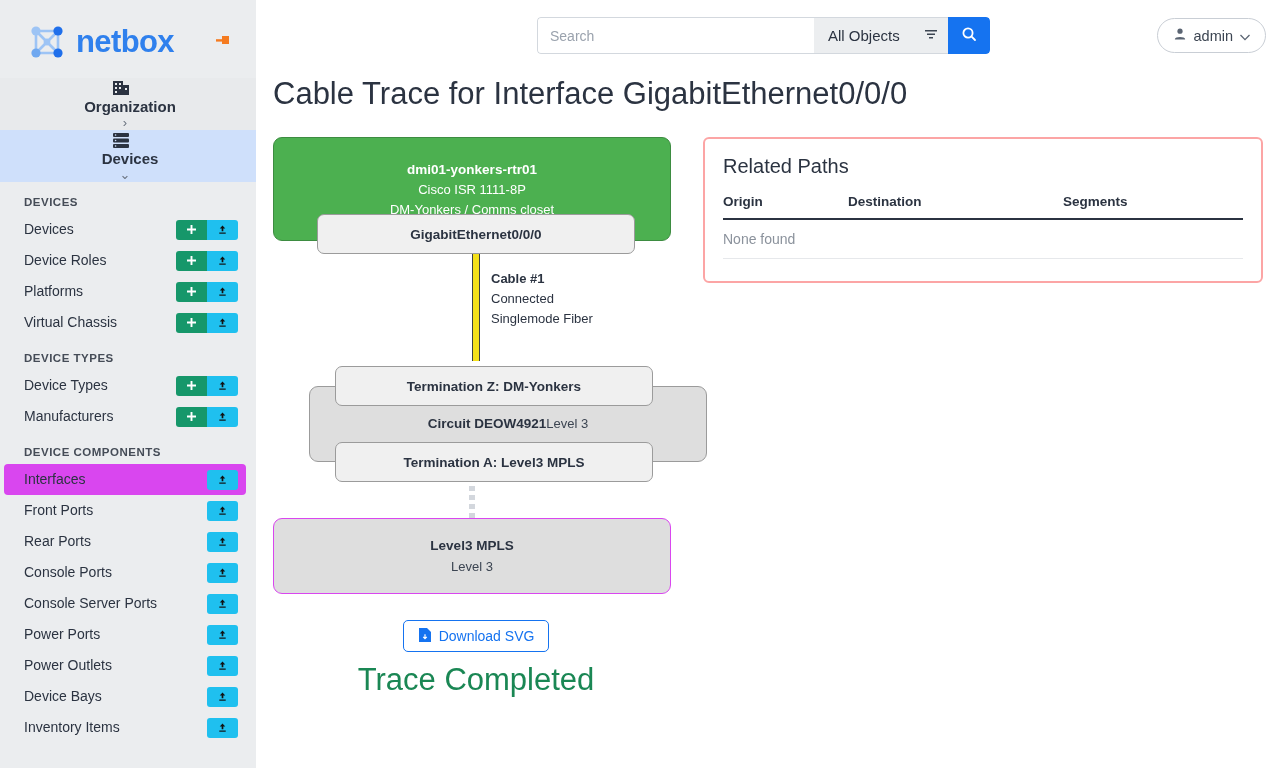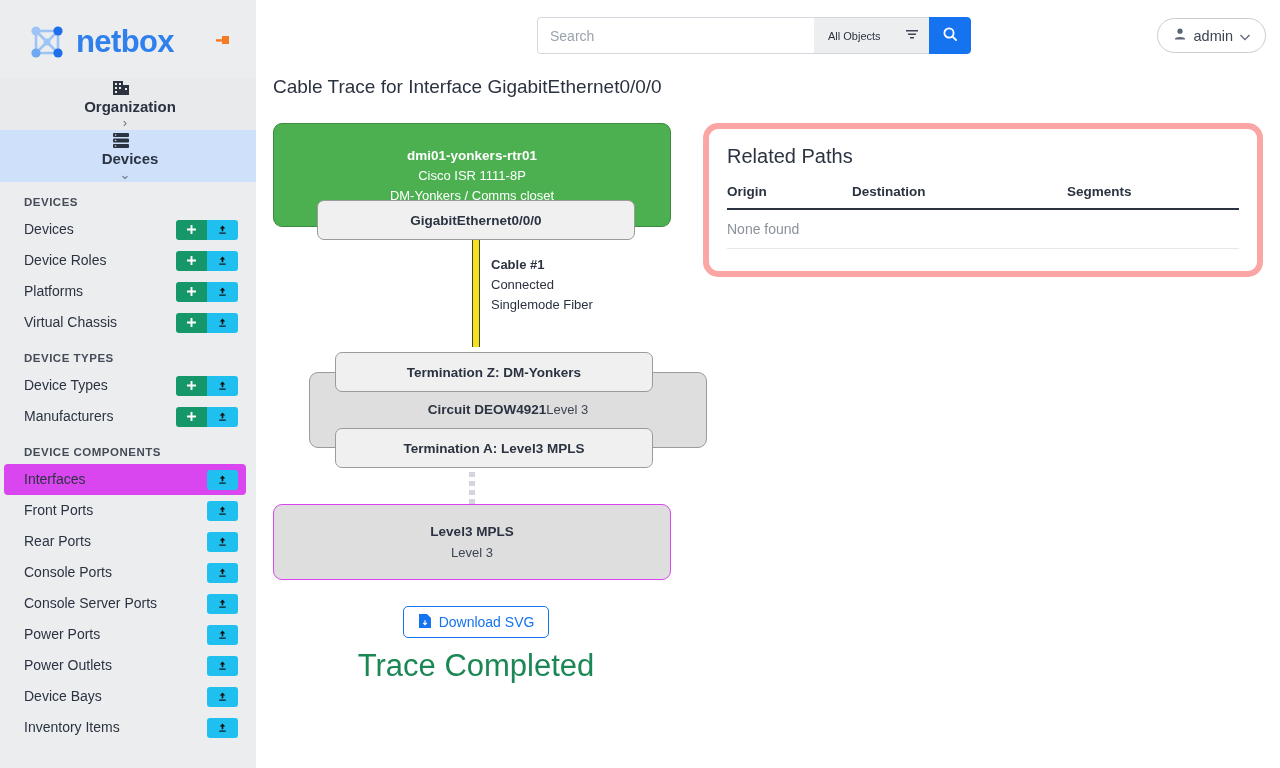--- a/index.html
+++ b/index.html
@@ -102,21 +102,21 @@
     color: #2b3341; background: #fff;
     outline: none;
     font-family: "Liberation Sans", sans-serif;
   }
   .search-input::placeholder { color: #9aa2ad; }
   .obj-select {
     height: 37px; display: flex; align-items: center;
     padding: 14px 14px;
     background: #eceef0;
     border: 1px solid #d3d8de; border-left: 0; border-right: 0;
-    font-size: 11px; color: #2b3341;
+    font-size: 15px; color: #2b3341;
     cursor: pointer; white-space: nowrap;
   }
   .filter-btn {
     width: 34px; height: 37px;
     display: flex; align-items: center; justify-content: center;
     background: #eceef0;
     border: 1px solid #d3d8de; border-left: 0; border-right: 0;
     cursor: pointer;
   }
   .search-btn {
@@ -134,21 +134,21 @@
     font-size: 14.5px; color: #3c4552;
   }
 
   
   #main {
     position: absolute; left: 256px; top: 70px;
     width: 1024px; height: 698px;
     background: #fff; overflow: hidden;
   }
   .page-title {
-    font-size: 19px; font-weight: 400;
+    font-size: 31px; font-weight: 400;
     color: #2b3341;
     padding: 6px 0 0 17px;
   }
 
   .content-cols {
     display: flex; padding: 25px 17px 0 17px;
   }
   .trace-col { width: 406px; flex: 0 0 406px; }
   .paths-col { flex: 1; padding-left: 24px; }
 
@@ -242,22 +242,22 @@
     font-family: "Liberation Sans", sans-serif;
   }
   .trace-done {
     text-align: center; margin-top: 10px;
     font-size: 31px; color: #1a8754; font-weight: 400;
   }
 
   
   .card {
     background: #fff;
-    border: 6px solid #fca5a5;
-    border-radius: 15px;
+    border: 2px solid #fca5a5;
+    border-radius: 6px;
     padding: 16px 18px 22px 18px;
   }
   .card-title {
     font-size: 20px; color: #2b3341;
     margin-bottom: 16px;
   }
   .ptable { width: 100%; border-collapse: collapse; }
   .ptable th {
     text-align: left;
     font-size: 13.5px; font-weight: 700; color: #2b3341;

